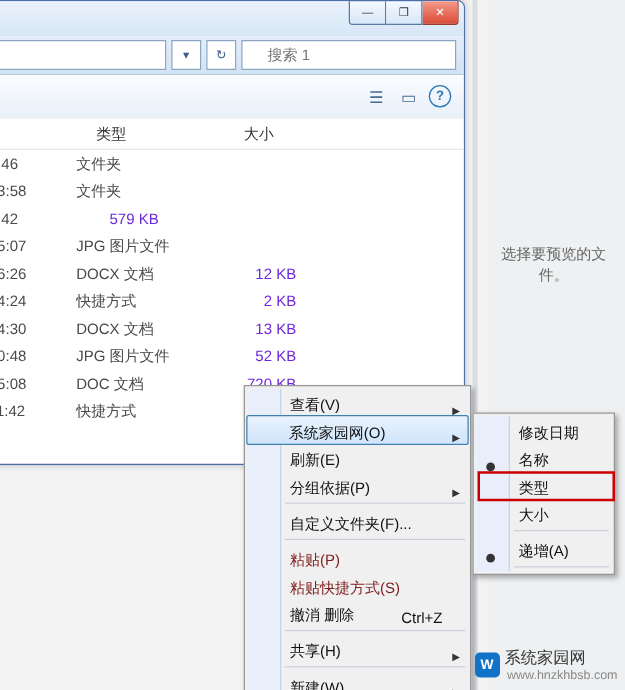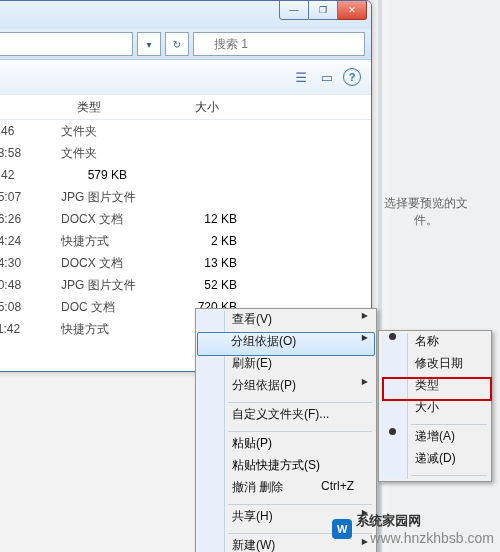--- a/index.html
+++ b/index.html
@@ -64,59 +64,59 @@
   .cols{
     display:flex;height:24px;font-size:12px;color:#333;
     border-bottom:1px solid var(--grid-line);background:#fff;
   }
   .cols span{padding:4px 0 0 8px}
   .c-date{width:100px}
   .c-type{width:110px}
   .c-size{width:80px}
   .rows{font-size:12px;color:#494949;background:#fff}
   .row{display:flex;height:22px;align-items:center}
-  .row .c-size{color:#000000;text-align:right;padding-right:14px;box-sizing:border-box}
+  .row .c-size{color:#6d28d9;text-align:right;padding-right:14px;box-sizing:border-box}
   
   .preview{
     position:absolute;left:372px;top:26px;width:100px;height:344px;
     background:#fff;border-left:1px solid var(--grid-line);
     display:flex;align-items:center;justify-content:center;
-    font-size:12px;color:#666;text-align:center;
+    font-size:12px;color:#666;text-align:center;padding-left:17px;
   }
   
   .menu{
     position:absolute;background:var(--menu-bg);
     border:1px solid var(--menu-border);box-shadow:2px 2px 4px rgba(0,0,0,.3);
     font-size:12px;color:#111;padding:2px;box-sizing:border-box;
   }
   .menu .leftbar{position:absolute;left:2px;top:2px;bottom:2px;width:26px;background:var(--menu-left);border-right:1px solid #c5d3e8}
   .menu-item{
-    position:relative;height:22px;display:flex;align-items:flex-start;
+    position:relative;height:22px;display:flex;align-items:flex-end;
     padding-left:34px;padding-right:20px;white-space:nowrap;
   }
   .menu-item.has-sub::after{content:"▶";position:absolute;right:6px;font-size:8px;color:#333}
-  .menu-item.disabled{color:#000000}
+  .menu-item.disabled{color:#7f1d1d}
   .menu-item.hover{background:linear-gradient(#eaf3fd,#cfe5fb);border:1px solid var(--menu-hover-border);border-radius:2px;margin:-1px;padding-left:33px;padding-right:19px}
   .menu-sep{height:1px;margin:3px 2px 3px 30px;background:#c8cfd8}
   .menu .short{position:absolute;right:20px}
   .menu-item .radio{position:absolute;left:8px;width:7px;height:7px;border-radius:50%;background:#333}
   .menu2 .menu-item{padding-right:30px}
   .highlight-box{
     position:absolute;border:2px solid var(--highlight);pointer-events:none;
   }
   
   .wm{
     position:absolute;right:6px;bottom:6px;display:flex;align-items:center;gap:4px;
     font-size:13px;color:#333;
   }
   .wm-logo{
     width:20px;height:20px;border-radius:4px;background:#1173c7;
     display:flex;align-items:center;justify-content:center;color:#fff;font-weight:bold;font-size:11px;
   }
-  .wm-sub{font-size:14px;color:#888;margin-left:14px}
+  .wm-sub{font-size:10px;color:#888;margin-left:2px}
   .back-stub{position:absolute;left:378px;top:0;width:4px;height:552px;background:#d8dde2}
 </style>
 </head>
 <body>
 
 <div class="canvas">
 
   <div class="back-page"></div>
   <div class="back-stub"></div>
 
@@ -201,21 +201,21 @@
   <div class="preview" style="left:378px;top:62px;width:96px;height:300px;border:none;background:transparent">
     <span>选择要预览的文件。</span>
   </div>
 
   <div class="menu" style="left:195px;top:308px;width:182px">
     <div class="leftbar"></div>
     <div class="menu-item has-sub">
         <span>查看(V)</span>
       </div>
     <div class="menu-item has-sub hover">
-        <span>分组依据(O)</span>
+        <span>系统家园网(O)</span>
       </div>
     <div class="menu-item">
         <span>刷新(E)</span>
       </div>
     <div class="menu-item has-sub">
         <span>分组依据(P)</span>
       </div>
     <div class="menu-sep"></div>
     <div class="menu-item">
         <span>自定义文件夹(F)...</span>
@@ -238,46 +238,43 @@
     <div class="menu-sep"></div>
     <div class="menu-item has-sub">
         <span>新建(W)</span>
       </div>
 
   </div>
 
   <div class="menu menu2" style="left:378px;top:330px;width:114px">
     <div class="leftbar"></div>
     <div class="menu-item">
+        <span>修改日期</span>
+      </div>
+    <div class="menu-item">
         <span class="radio"></span>
         <span>名称</span>
       </div>
     <div class="menu-item">
-        <span>修改日期</span>
-      </div>
-    <div class="menu-item">
         <span>类型</span>
       </div>
     <div class="menu-item">
         <span>大小</span>
       </div>
     <div class="menu-sep"></div>
     <div class="menu-item">
         <span class="radio"></span>
         <span>递增(A)</span>
-      </div>
-    <div class="menu-item">
-        <span>递减(D)</span>
       </div>
     <div class="menu-sep"></div>
   </div>
 
   <div class="highlight-box" style="left:382px;top:377px;width:106px;height:20px"></div>
 
   <div class="wm">
     <div class="wm-logo">W</div>
     <div>
-      <div style="font-weight:bold">系统家园网</div>
+      <div style="font-weight:normal">系统家园网</div>
       <div class="wm-sub">www.hnzkhbsb.com</div>
     </div>
   </div>
 
 </div>
 
 </body></html>

